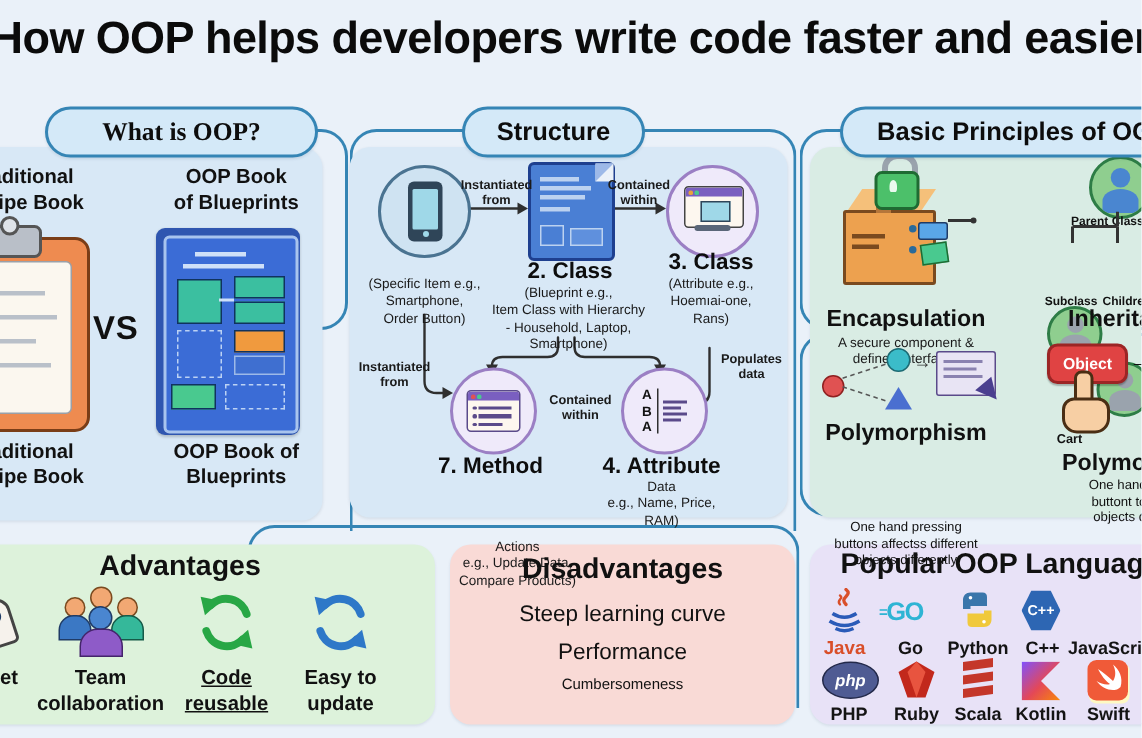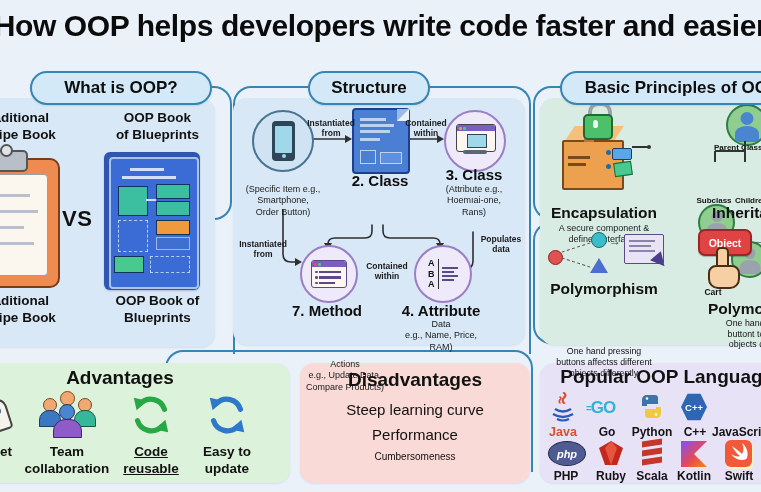--- a/index.html
+++ b/index.html
@@ -37,21 +37,21 @@
   <div class="frame" style="left:533px;top:222px;width:280px;height:118px;border-right:none;border-radius:18px 0 0 18px;"></div>
   <div class="frame" style="left:165px;top:350px;width:364px;height:120px;border-bottom:none;border-radius:18px 18px 0 0;"></div>
 
   <div class="card" style="left:-25px;top:98px;width:240px;height:249px;background:#d8e8f6;z-index:2;"></div>
   <div class="card" style="left:233px;top:98px;width:292px;height:247px;background:#d8e8f6;z-index:2;"></div>
   <div class="card" style="left:540px;top:98px;width:240px;height:247px;background:#d9ece4;z-index:2;"></div>
   <div class="card" style="left:-15px;top:363px;width:305px;height:120px;background:#ddf2db;z-index:2;"></div>
   <div class="card" style="left:300px;top:363px;width:230px;height:120px;background:#f9dad6;z-index:2;"></div>
   <div class="card" style="left:540px;top:363px;width:240px;height:120px;background:#e8e2f7;z-index:2;"></div>
 
-  <div class="pill" style="left:30px;top:71px;width:178px;height:30px;">
+  <div class="pill" style="left:30px;top:71px;width:178px;height:30px;font-family:Liberation Serif, serif;">
       <span>What is OOP?</span>
     </div>
   <div class="pill" style="left:308px;top:71px;width:118px;height:30px;">
       <span>Structure</span>
     </div>
   <div class="pill" style="left:560px;top:71px;width:240px;height:30px;">
       <span>Basic Principles of OOP</span>
     </div>
 
   <div class="abs c b pre" style="left:-60px;top:110px;width:150px;font-size:13.5px;line-height:1.25;z-index:3;">Traditional
@@ -142,20 +142,24 @@
 
   <div class="abs c b pre lbl8" style="left:303px;top:119px;width:56px;z-index:4;">Instantiated
 from</div>
   <div class="abs c b pre lbl8" style="left:402px;top:119px;width:48px;z-index:4;">Contained
 within</div>
 
   <div class="abs c cap pre" style="left:228px;top:184px;width:110px;z-index:3;">(Specific Item e.g.,
 Smartphone,
 Order Button)</div>
   <div class="abs c hd" style="left:345px;top:172px;width:70px;z-index:3;">2. Class</div>
+  <div class="abs c cap pre" style="left:303px;top:190px;width:152px;z-index:3;">(Blueprint e.g.,
+Item Class with Hierarchy
+- Household, Laptop,
+Smartphone)</div>
   <div class="abs c hd" style="left:438px;top:166px;width:72px;z-index:3;">3. Class</div>
   <div class="abs c cap pre" style="left:434px;top:184px;width:80px;z-index:3;">(Attribute e.g.,
 Hoemıai-one,
 Rans)</div>
 
   <div class="abs c b pre lbl8" style="left:236px;top:240px;width:54px;z-index:4;">Instantiated
 from</div>
 
   <div class="circleicon" style="left:300px;top:245px;width:54px;height:54px;border:2.5px solid #9b7fc4;background:#efeafa;z-index:3;">
     <div style="position:relative;width:34px;height:26px;background:#fdf7ef;border:1.5px solid #5a4a8a;border-radius:3px;overflow:hidden;">

